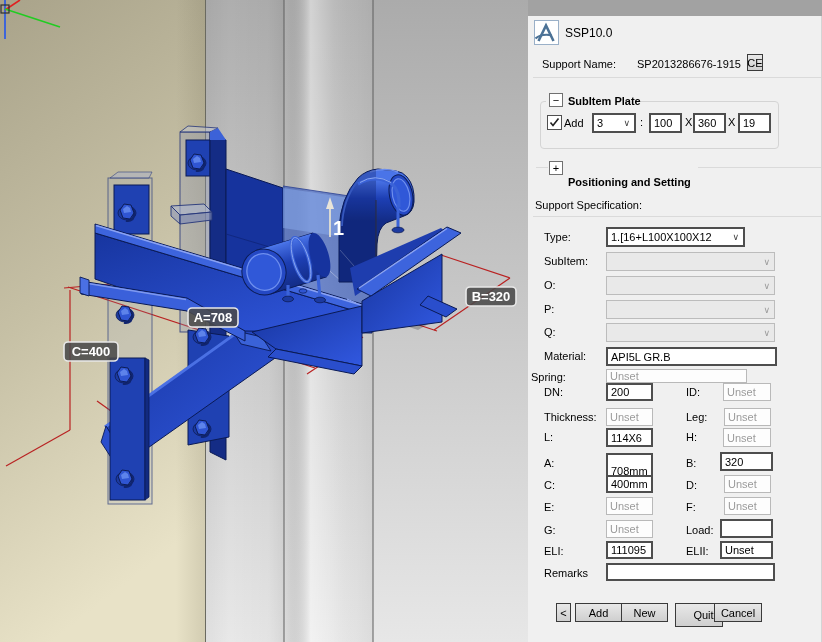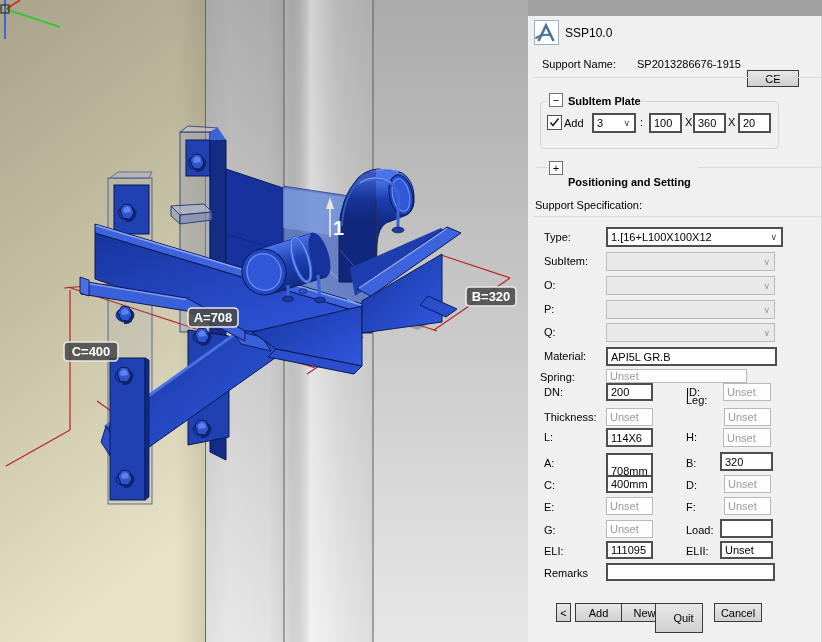--- a/index.html
+++ b/index.html
@@ -245,77 +245,77 @@
 
   <div style="position:absolute;left:6px;top:20px;width:23px;height:23px;background:#fff;border:1px solid #9ab0c8;"></div>
   <svg style="position:absolute;left:7px;top:21px;" width="23" height="23" viewBox="0 0 23 23">
     <path d="M3.5 20 L11 4.5 L18.5 20" fill="none" stroke="#4c7296" stroke-width="2.6"></path>
     <path d="M0.5 17.5 Q6 12.5 16.5 14.2" fill="none" stroke="#4c7296" stroke-width="2.2"></path>
   </svg>
   <div class="lbl" style="left:37px;top:26px;font-size:12px;">SSP10.0</div>
 
   <div class="lbl" style="left:14px;top:58px;">Support Name:</div>
   <div class="lbl" style="left:109px;top:58px;">SP2013286676-1915</div>
-  <div class="btn" style="left:219px;top:54px;width:52px;height:17px;margin-top:16px;">CE</div>
+  <div class="btn" style="left:219px;top:54px;width:16px;height:17px;">CE</div>
   <div class="sep" style="left:5px;top:77px;width:289px;"></div>
 
   <div style="position:absolute;left:12px;top:101px;width:237px;height:46px;border:1px solid #d4d4d4;border-radius:4px;"></div>
   <div style="position:absolute;left:18px;top:93px;width:92px;height:15px;background:#f0f0f0;"></div>
   <div class="btn" style="left:21px;top:93px;width:14px;height:14px;background:#fff;border:1px solid #707070;">−</div>
   <div class="lbl" style="left:40px;top:95px;font-weight:bold;">SubItem Plate</div>
   <div style="position:absolute;left:19px;top:115px;width:13px;height:13px;background:#fff;border:1px solid #505050;"></div>
   <svg style="position:absolute;left:21px;top:117px;" width="11" height="11" viewBox="0 0 11 11">
       <path d="M1.5 5.5 L4 8.5 L9.5 1.5" stroke="#202020" stroke-width="1.6" fill="none"></path>
     </svg>
   <div class="lbl" style="left:36px;top:117px;">Add</div>
   <div class="cmb" style="left:64px;top:113px;width:44px;height:20px;">3<span class="chev">∨</span></div>
   <div class="lbl" style="left:112px;top:116px;">:</div>
   <div class="inp" style="left:121px;top:113px;width:33px;height:20px;">100</div>
   <div class="lbl" style="left:157px;top:116px;">X</div>
   <div class="inp" style="left:165px;top:113px;width:33px;height:20px;">360</div>
   <div class="lbl" style="left:200px;top:116px;">X</div>
-  <div class="inp" style="left:210px;top:113px;width:33px;height:20px;">20</div>
+  <div class="inp" style="left:210px;top:113px;width:33px;height:20px;">19</div>
 
   <div class="sep" style="left:8px;top:167px;width:12px;"></div>
   <div class="btn" style="left:21px;top:161px;width:14px;height:14px;background:#fff;border:1px solid #707070;">+</div>
   <div class="lbl" style="left:40px;top:162px;font-weight:bold;margin-top:14px;">Positioning and Setting</div>
   <div class="sep" style="left:170px;top:167px;width:124px;"></div>
 
   <div class="lbl" style="left:7px;top:199px;">Support Specification:</div>
   <div class="sep" style="left:5px;top:216px;width:289px;"></div>
 
   <div class="lbl" style="left:16px;top:231px;">Type:</div>
-  <div class="cmb" style="left:78px;top:227px;width:177px;height:20px;">1.[16+L100X100X12<span class="chev">∨</span></div>
+  <div class="cmb" style="left:78px;top:227px;width:139px;height:20px;">1.[16+L100X100X12<span class="chev">∨</span></div>
   <div class="lbl" style="left:16px;top:255px;">SubItem:</div>
   <div class="cmb cmbd" style="left:78px;top:252px;width:169px;height:19px;">
       <span class="chev chevd">∨</span>
     </div>
   <div class="lbl" style="left:16px;top:279px;">O:</div>
   <div class="cmb cmbd" style="left:78px;top:276px;width:169px;height:19px;">
       <span class="chev chevd">∨</span>
     </div>
   <div class="lbl" style="left:16px;top:303px;">P:</div>
   <div class="cmb cmbd" style="left:78px;top:300px;width:169px;height:19px;">
       <span class="chev chevd">∨</span>
     </div>
   <div class="lbl" style="left:16px;top:326px;">Q:</div>
   <div class="cmb cmbd" style="left:78px;top:323px;width:169px;height:19px;">
       <span class="chev chevd">∨</span>
     </div>
   <div class="lbl" style="left:16px;top:350px;">Material:</div>
   <div class="inp" style="left:78px;top:347px;width:171px;height:19px;">API5L GR.B</div>
-  <div class="lbl" style="left:12px;top:371px;">Spring:</div>
+  <div class="lbl" style="left:3px;top:371px;">Spring:</div>
   <div class="inp dis" style="left:78px;top:369px;width:141px;height:14px;">Unset</div>
   <div class="lbl" style="left:16px;top:386px;">DN:</div>
   <div class="inp" style="left:78px;top:383px;width:47px;height:18px;">200</div>
   <div class="lbl" style="left:158px;top:386px;">ID:</div>
   <div class="inp dis" style="left:195px;top:383px;width:48px;height:18px;">Unset</div>
   <div class="lbl" style="left:16px;top:411px;">Thickness:</div>
   <div class="inp dis" style="left:78px;top:408px;width:47px;height:18px;">Unset</div>
-  <div class="lbl" style="left:158px;top:394px;">Leg:</div>
+  <div class="lbl" style="left:158px;top:411px;">Leg:</div>
   <div class="inp dis" style="left:196px;top:408px;width:47px;height:18px;">Unset</div>
   <div class="lbl" style="left:16px;top:431px;">L:</div>
   <div class="inp" style="left:78px;top:428px;width:47px;height:19px;">114X6</div>
   <div class="lbl" style="left:158px;top:431px;">H:</div>
   <div class="inp dis" style="left:195px;top:428px;width:48px;height:19px;">Unset</div>
   <div class="lbl" style="left:16px;top:457px;">A:</div>
   <div class="inp" style="left:78px;top:453px;width:47px;height:36px;">708mm</div>
   <div class="lbl" style="left:158px;top:457px;">B:</div>
   <div class="inp" style="left:192px;top:452px;width:53px;height:19px;">320</div>
   <div class="lbl" style="left:16px;top:479px;">C:</div>
@@ -333,16 +333,16 @@
   <div class="lbl" style="left:16px;top:545px;">ELI:</div>
   <div class="inp" style="left:78px;top:541px;width:47px;height:18px;">111095</div>
   <div class="lbl" style="left:158px;top:545px;">ELII:</div>
   <div class="inp" style="left:192px;top:541px;width:53px;height:18px;">Unset</div>
   <div class="lbl" style="left:16px;top:567px;">Remarks</div>
   <div class="inp" style="left:78px;top:563px;width:169px;height:18px;"></div>
 
   <div class="btn" style="left:28px;top:603px;width:15px;height:19px;">&lt;</div>
   <div class="btn" style="left:47px;top:603px;width:47px;height:19px;">Add</div>
   <div class="btn" style="left:93px;top:603px;width:47px;height:19px;">New</div>
-  <div class="btn" style="left:127px;top:603px;width:48px;height:30px;padding-left:9px;">Quit</div>
+  <div class="btn" style="left:147px;top:603px;width:48px;height:24px;padding-left:9px;">Quit</div>
   <div class="btn" style="left:186px;top:603px;width:48px;height:19px;">Cancel</div>
   <div style="position:absolute;left:293px;top:16px;width:1px;height:626px;background:#d4d4d4;"></div>
 </div>
 
 </body></html>

